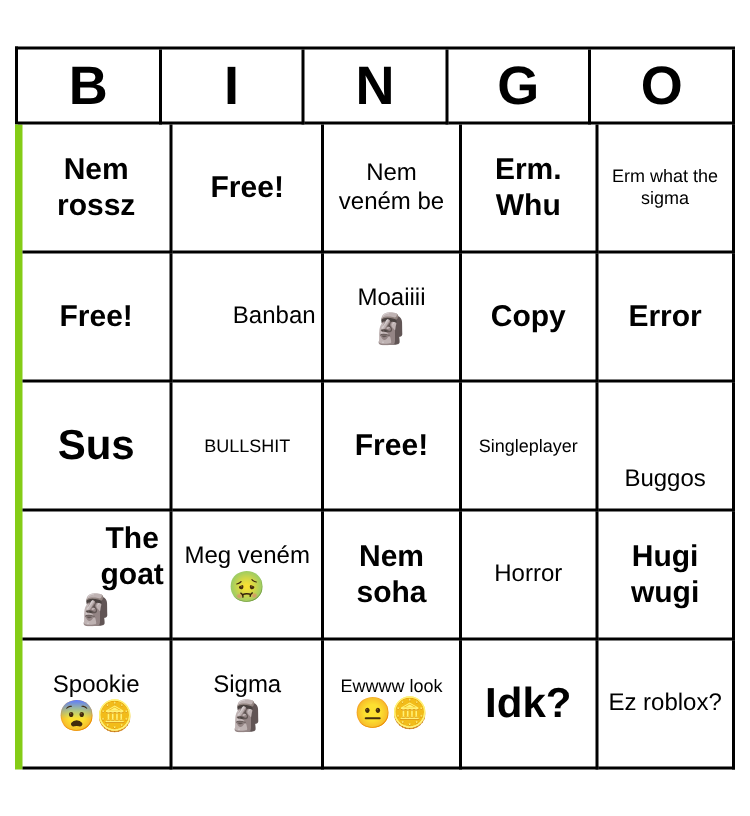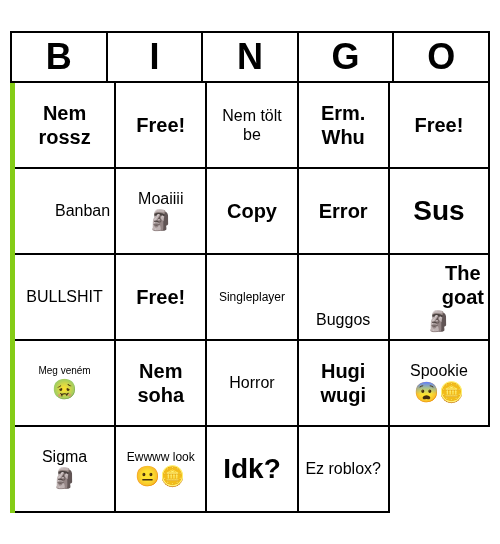--- a/index.html
+++ b/index.html
@@ -61,24 +61,27 @@
       <div class="bingo-header-cell">O</div>
     </div>
   <div class="bingo-grid">
   <div class="bingo-cell">
         <span style="font-size: 20px; font-weight: bold; text-align: center; line-height: 1.2;">Nem rossz</span>
       </div>
       <div class="bingo-cell">
         <span style="font-size: 20px; font-weight: bold; text-align: center; line-height: 1.2;">Free!</span>
       </div>
       <div class="bingo-cell">
-        <span style="font-size: 16px; font-weight: normal; text-align: center; line-height: 1.2;">Nem tölt be</span>
+        <span style="font-size: 16px; font-weight: normal; text-align: center; line-height: 1.2;">Nem veném be</span>
       </div>
       <div class="bingo-cell">
         <span style="font-size: 20px; font-weight: bold; text-align: center; line-height: 1.2;">Erm. Whu</span>
+      </div>
+      <div class="bingo-cell">
+        <span style="font-size: 12px; font-weight: normal; text-align: center; line-height: 1.2;">Erm what the sigma</span>
       </div>
       <div class="bingo-cell">
         <span style="font-size: 20px; font-weight: bold; text-align: center; line-height: 1.2;">Free!</span>
       </div>
       <div class="bingo-cell">
         <span style="font-size: 16px; font-weight: normal; text-align: center; line-height: 1.2; margin-left: 36px;">Banban</span>
       </div>
       <div class="bingo-cell">
         <span style="font-size: 16px; font-weight: normal; display: block;">Moaiiii</span>
         <span style="font-size: 20px; display: block;">🗿</span>
@@ -86,37 +89,37 @@
       <div class="bingo-cell">
         <span style="font-size: 20px; font-weight: bold; text-align: center; line-height: 1.2;">Copy</span>
       </div>
       <div class="bingo-cell">
         <span style="font-size: 20px; font-weight: bold; text-align: center; line-height: 1.2;">Error</span>
       </div>
       <div class="bingo-cell">
         <span style="font-size: 28px; font-weight: bold; text-align: center; line-height: 1.2;">Sus</span>
       </div>
       <div class="bingo-cell">
-        <span style="font-size: 16px; font-weight: normal; text-align: center; line-height: 1.2;">BULLSHIT</span>
+        <span style="font-size: 12px; font-weight: normal; text-align: center; line-height: 1.2;">BULLSHIT</span>
       </div>
       <div class="bingo-cell">
         <span style="font-size: 20px; font-weight: bold; text-align: center; line-height: 1.2;">Free!</span>
       </div>
       <div class="bingo-cell">
         <span style="font-size: 12px; font-weight: normal; text-align: center; line-height: 1.2;">Singleplayer</span>
       </div>
       <div class="bingo-cell">
         <span style="font-size: 16px; font-weight: normal; text-align: right; line-height: 1.2; margin-top: 46px;">Buggos</span>
       </div>
       <div class="bingo-cell">
         <span style="font-size: 20px; font-weight: bold; display: block; margin-left: 48px;">The goat</span>
         <span style="font-size: 20px; display: block;">🗿</span>
       </div>
       <div class="bingo-cell">
-        <span style="font-size: 10px; font-weight: normal; display: block;">Meg veném</span>
+        <span style="font-size: 16px; font-weight: normal; display: block;">Meg veném</span>
         <span style="font-size: 20px; display: block;">🤢</span>
       </div>
       <div class="bingo-cell">
         <span style="font-size: 20px; font-weight: bold; text-align: center; line-height: 1.2;">Nem soha</span>
       </div>
       <div class="bingo-cell">
         <span style="font-size: 16px; font-weight: normal; text-align: center; line-height: 1.2;">Horror</span>
       </div>
       <div class="bingo-cell">
         <span style="font-size: 20px; font-weight: bold; text-align: center; line-height: 1.2;">Hugi wugi</span>

